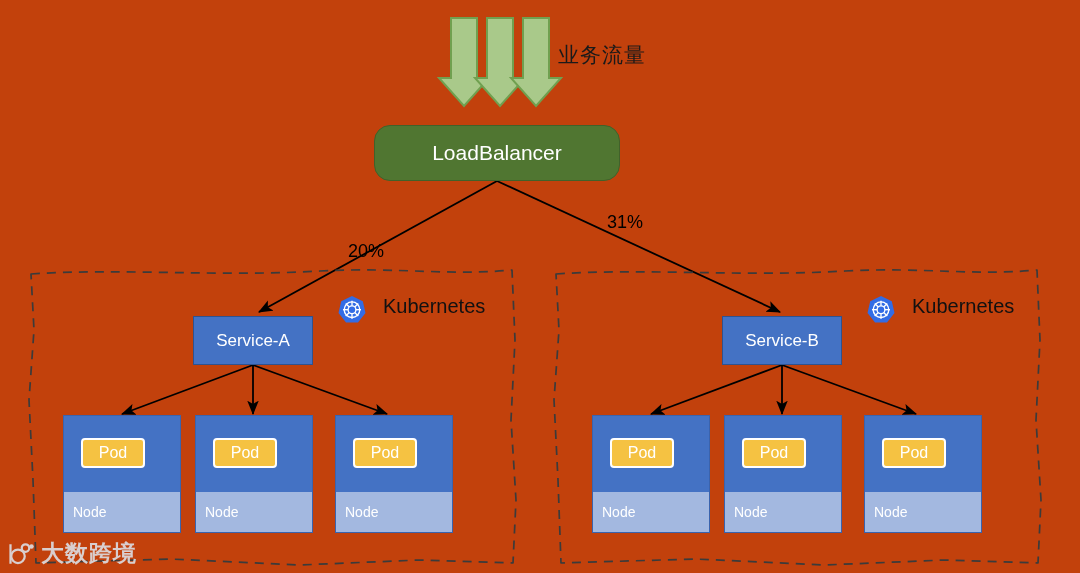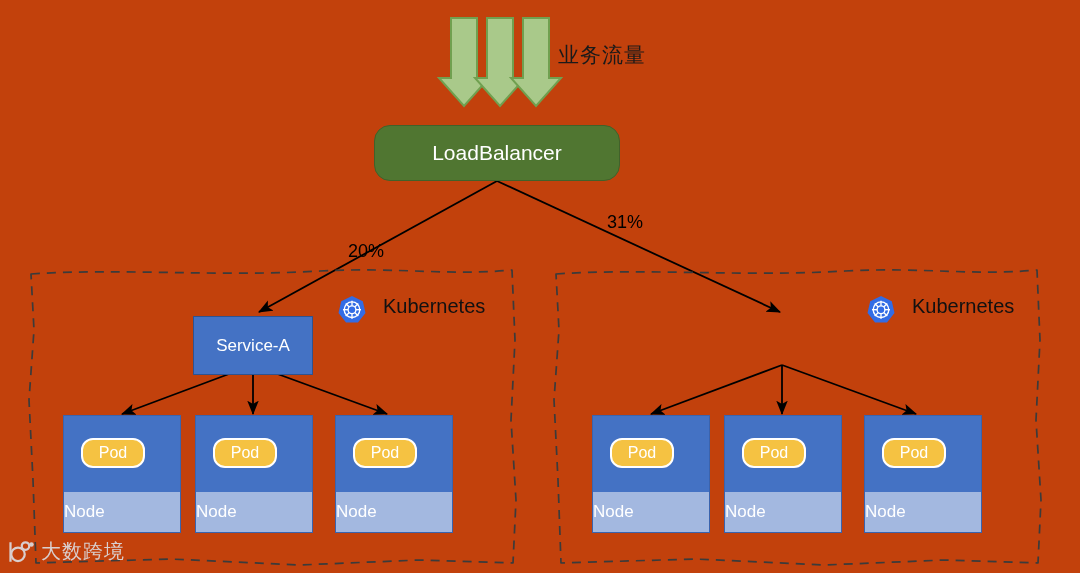--- a/index.html
+++ b/index.html
@@ -77,21 +77,21 @@
   .k8s-badge .k8s-text {
     font-size: 20px;
     color: #111111;
     white-space: nowrap;
   }
 
   
   .service-box {
     position: absolute;
     width: 120px;
-    height: 59px;
+    height: 49px;
     background: #4472C4;
     border: 1px solid #2F528F;
     display: flex;
     align-items: center;
     justify-content: center;
     box-sizing: border-box;
   }
   .service-box span {
     color: #ffffff;
     font-size: 17px;
@@ -113,31 +113,32 @@
     bottom: 0;
     width: 100%;
     height: 40px;
     background: #A3B8E0;
     box-sizing: border-box;
     display: flex;
     align-items: center;
   }
   .node-strip span {
     color: #ffffff;
-    font-size: 17px;
+    font-size: 14px;
+    padding-left: 9px;
   }
   .pod-chip {
     position: absolute;
     left: 17px;
     top: 22px;
     width: 64px;
     height: 30px;
     background: #F5C242;
     border: 2px solid #ffffff;
-    border-radius: 12px;
+    border-radius: 4px;
     box-sizing: border-box;
     display: flex;
     align-items: center;
     justify-content: center;
   }
   .pod-chip span {
     color: #ffffff;
     font-size: 16px;
   }
 
@@ -145,24 +146,24 @@
   .watermark {
     position: absolute;
     left: 6px;
     top: 538px;
     display: flex;
     align-items: center;
     gap: 5px;
     opacity: 0.9;
   }
   .watermark .wm-text {
-    font-size: 20px;
+    font-size: 23px;
     color: #dcdee3;
     letter-spacing: 1px;
-    font-weight: normal;
+    font-weight: bold;
     white-space: nowrap;
   }
 </style>
 </head>
 <body>
 
 <div id="canvas">
 
   <svg id="edges" viewBox="0 0 1080 573" xmlns="http://www.w3.org/2000/svg">
     <defs>
@@ -270,20 +271,23 @@
         <line x1="63" y1="49" x2="80" y2="49"></line>
         <line x1="29" y1="28" x2="41" y2="40"></line>
         <line x1="59" y1="58" x2="71" y2="70"></line>
         <line x1="71" y1="28" x2="59" y2="40"></line>
         <line x1="41" y1="58" x2="29" y2="70"></line>
       </g>
     </svg>
     <span class="k8s-text">Kubernetes</span>
   </div>
 
+  <div class="service-box" style="left:722px; top:316px;">
+    <span>Service-B</span>
+  </div>
 
   <div class="node-box" style="left:592px; top:415px;">
     <div class="pod-chip">
       <span>Pod</span>
     </div>
     <div class="node-strip">
       <span>Node</span>
     </div>
   </div>
 

